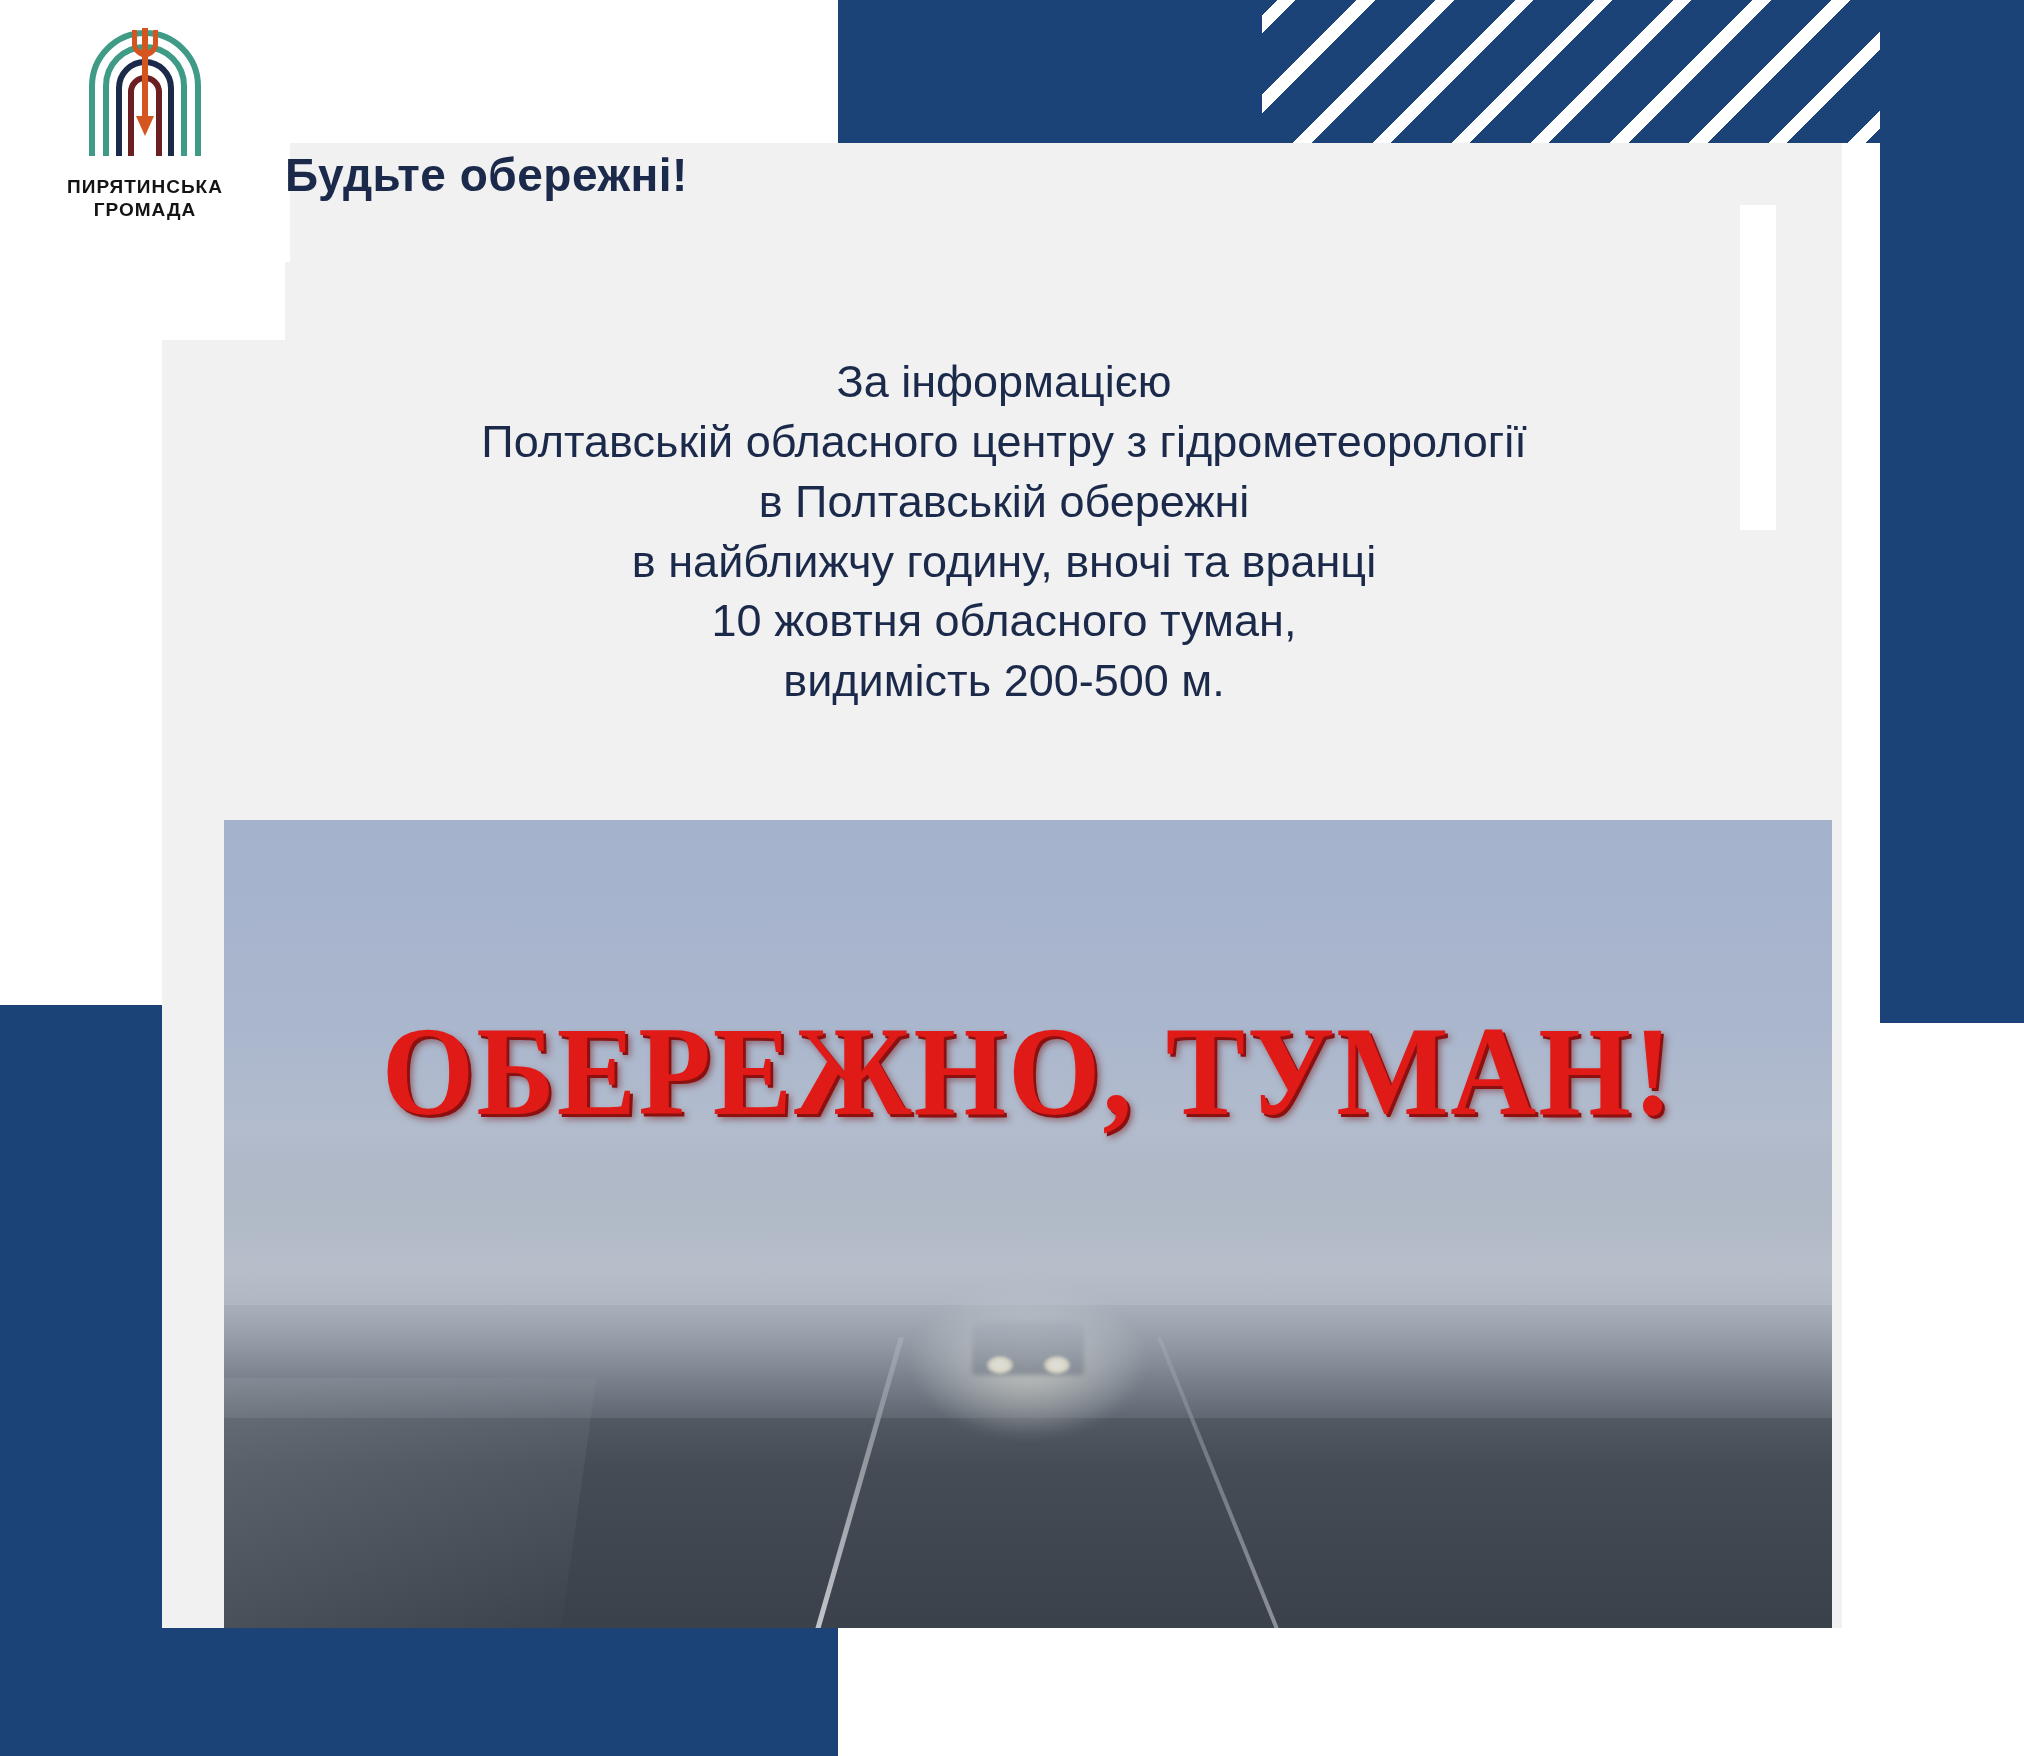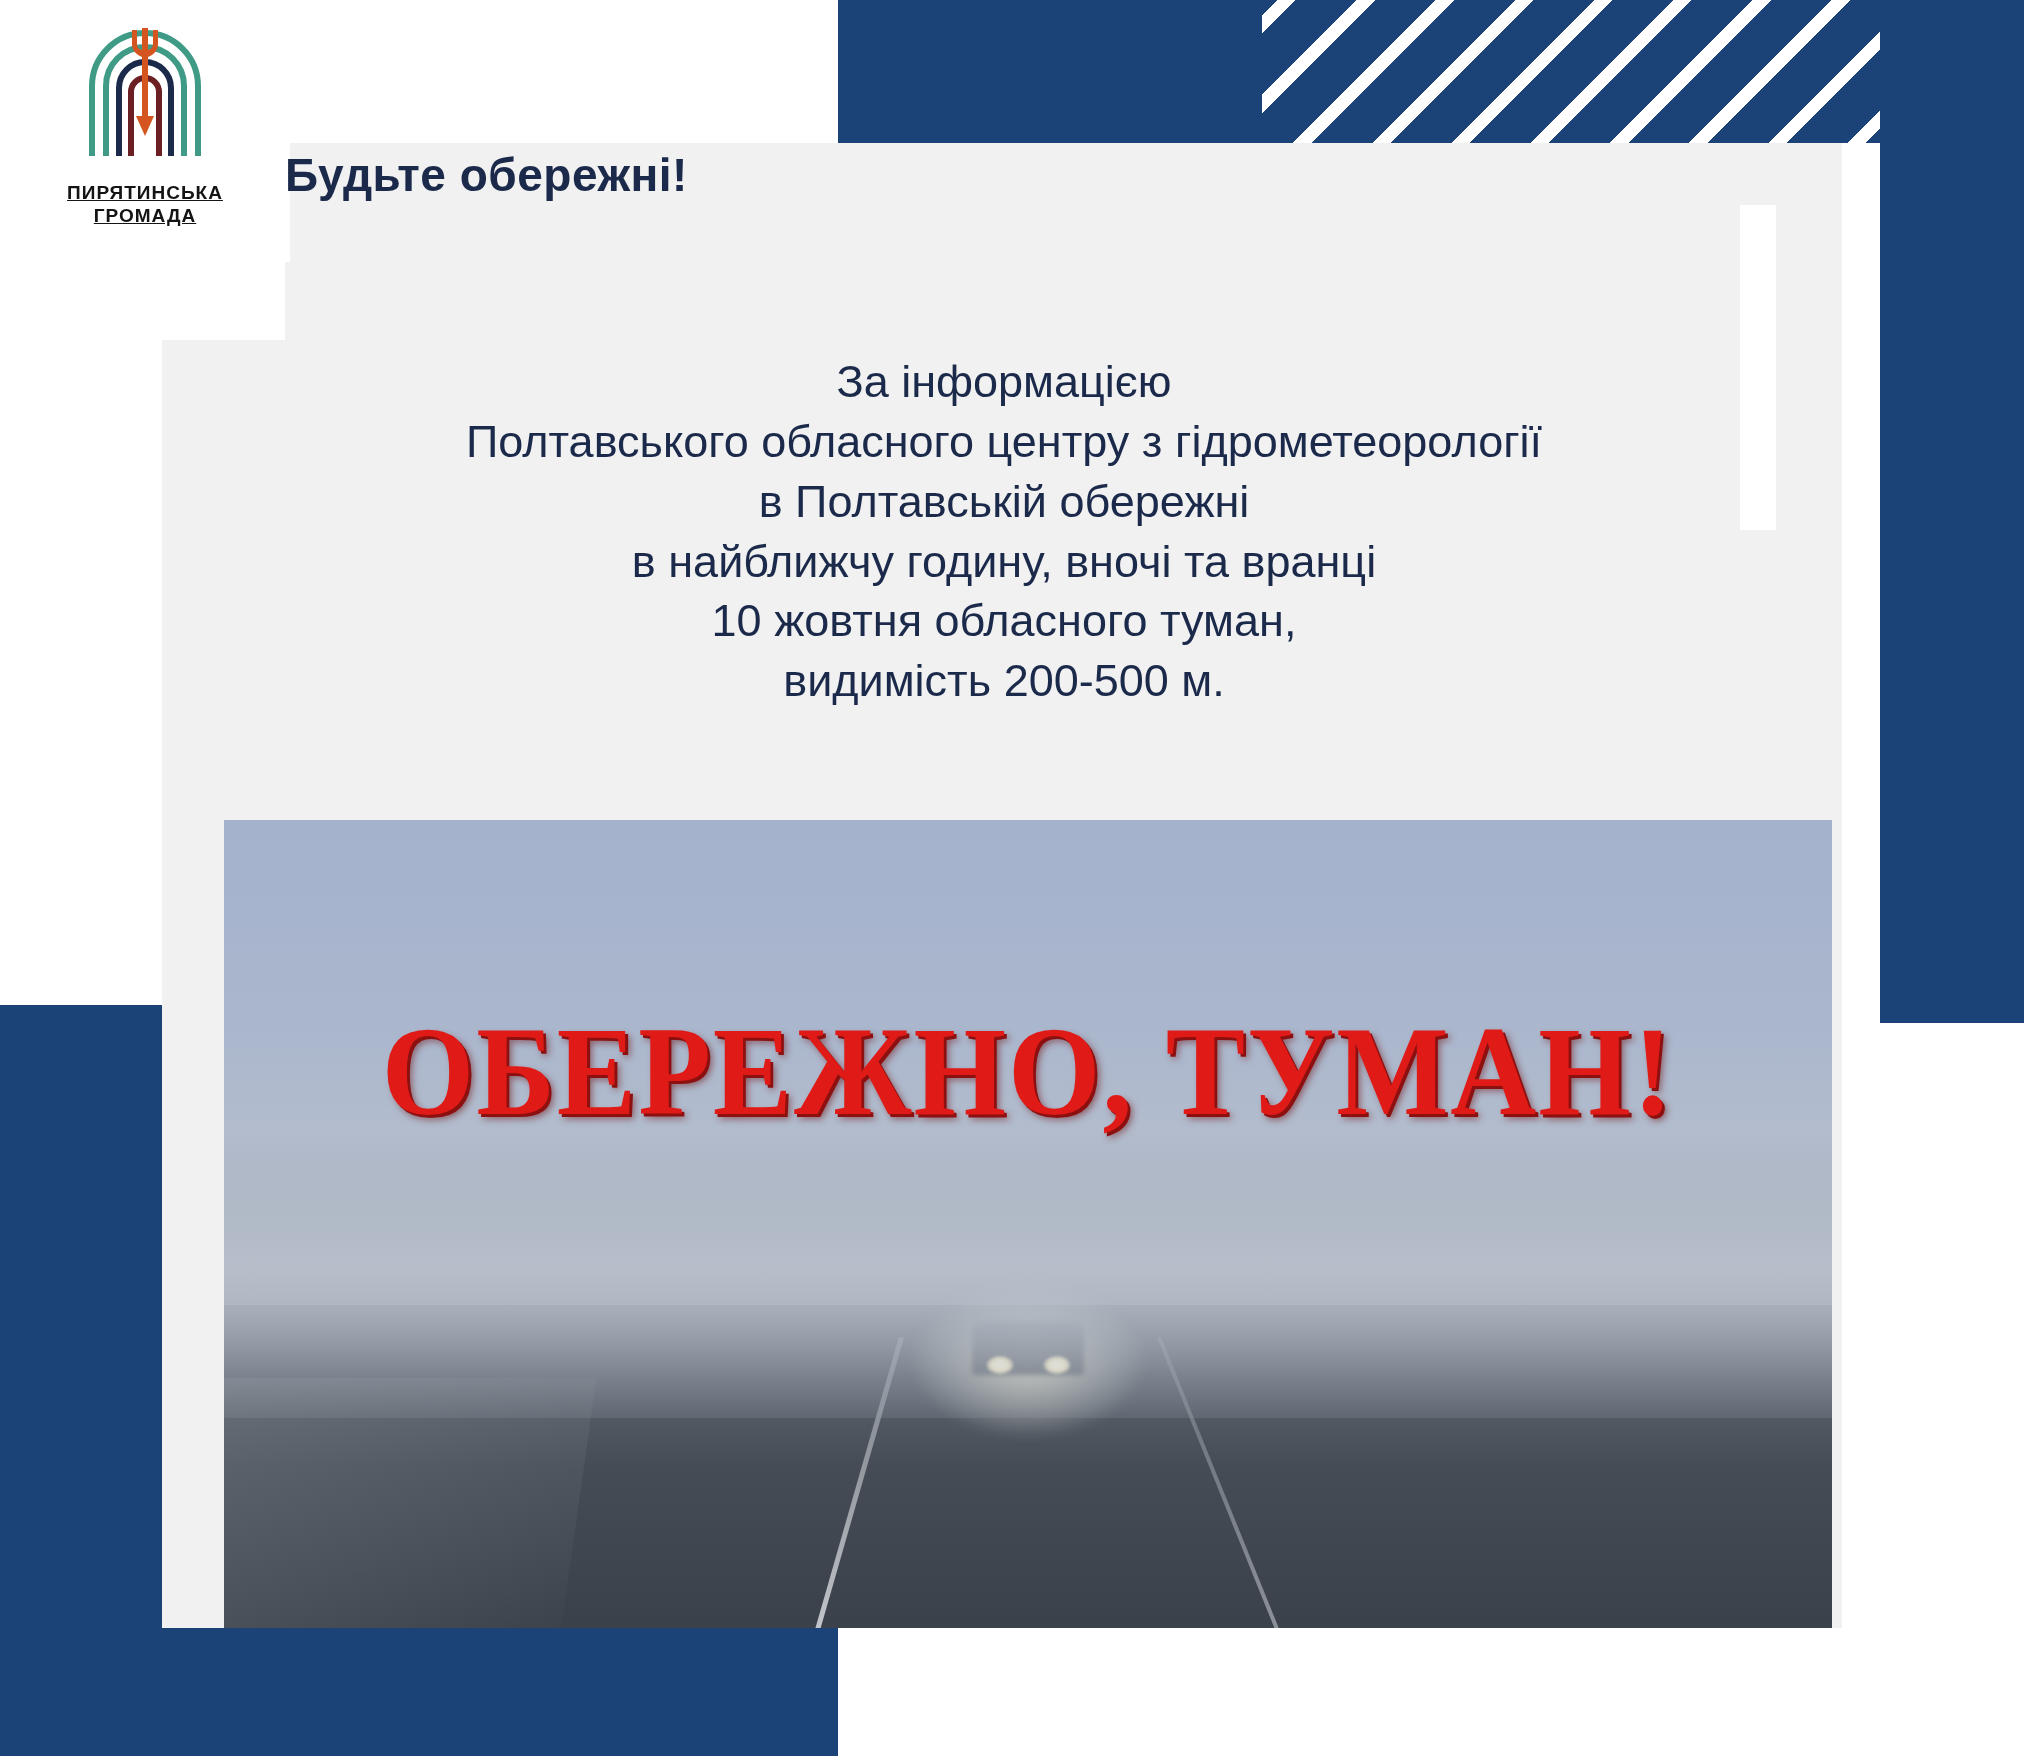--- a/index.html
+++ b/index.html
@@ -101,22 +101,21 @@
     box-sizing: border-box;
   }
   .logo-mark { width: 150px; height: 140px; display:block; }
   .logo-text {
     text-align: center;
     font-size: 19px;
     font-weight: bold;
     letter-spacing: 1px;
     color: #141414;
     line-height: 1.22;
-    margin-top: 17px;
-    text-decoration: underline;
+    margin-top: 11px;
   }
 
   
   .white-accent-bar {
     position: absolute;
     left: 1740px;
     top: 205px;
     width: 36px;
     height: 325px;
     background: #ffffff;
@@ -300,21 +299,21 @@
     <div class="logo-text">
       <div>ПИРЯТИНСЬКА</div>
       <div>ГРОМАДА</div>
     </div>
   </div>
 
   <div class="headline">Будьте обережні!</div>
 
   <div class="bodytext">
     <span class="ln">За інформацією</span>
-    <span class="ln">Полтавського обласного центру з гідрометеорології</span>
+    <span class="ln">Полтавській обласного центру з гідрометеорології</span>
     <span class="ln">в Полтавській обережні</span>
     <span class="ln">в найближчу годину, вночі та вранці</span>
     <span class="ln"><b>10 жовтня</b><span> обласного </span><b>туман</b><span>,</span></span>
     <span class="ln">видимість 200-500 м.</span>
   </div>
 
   <div class="photo">
     <div class="photo-sky"></div>
     <div class="photo-ground"></div>
     <div class="road">

